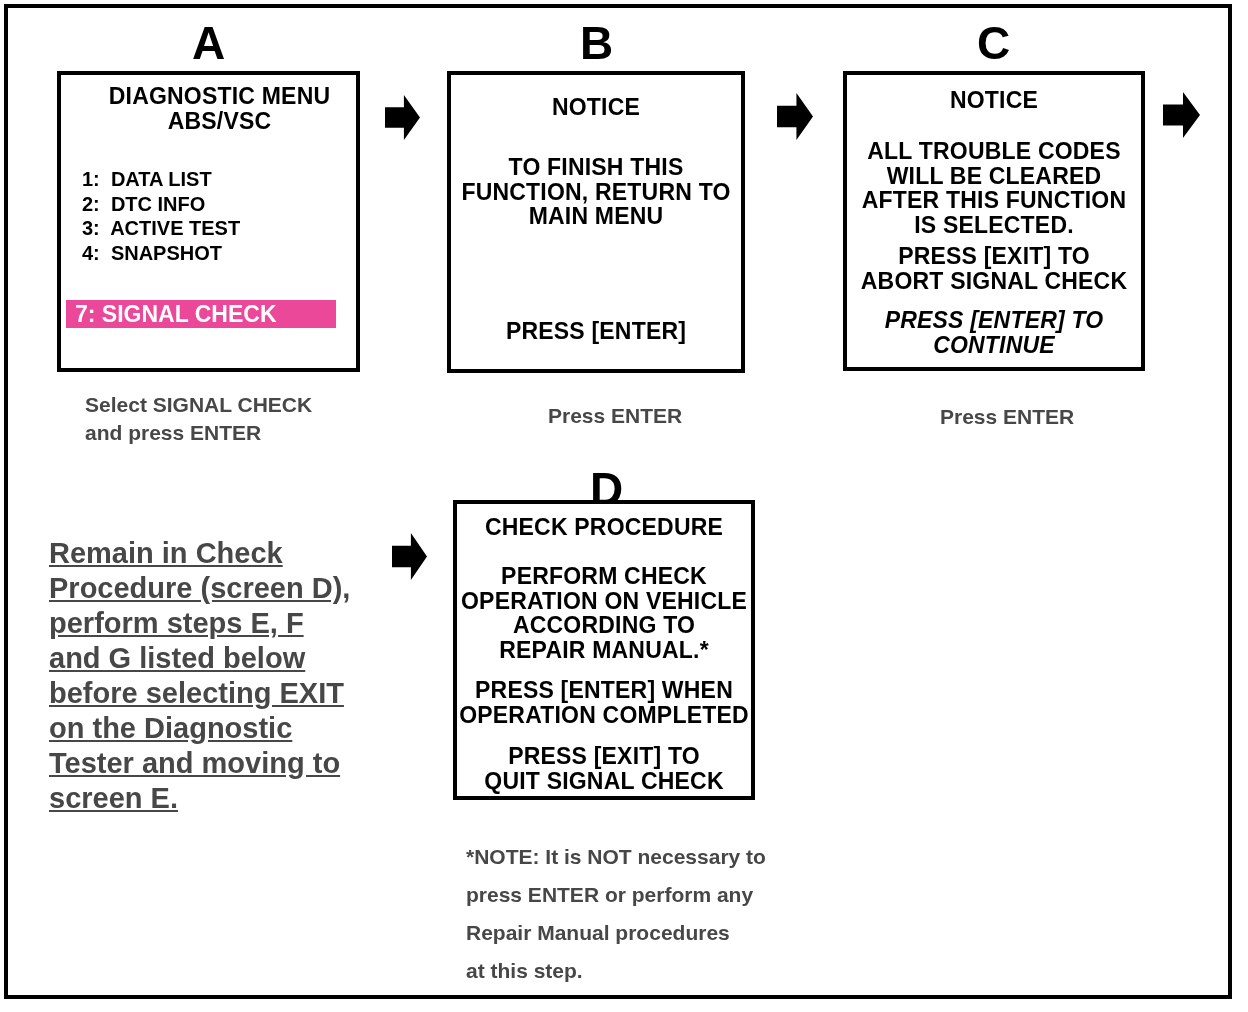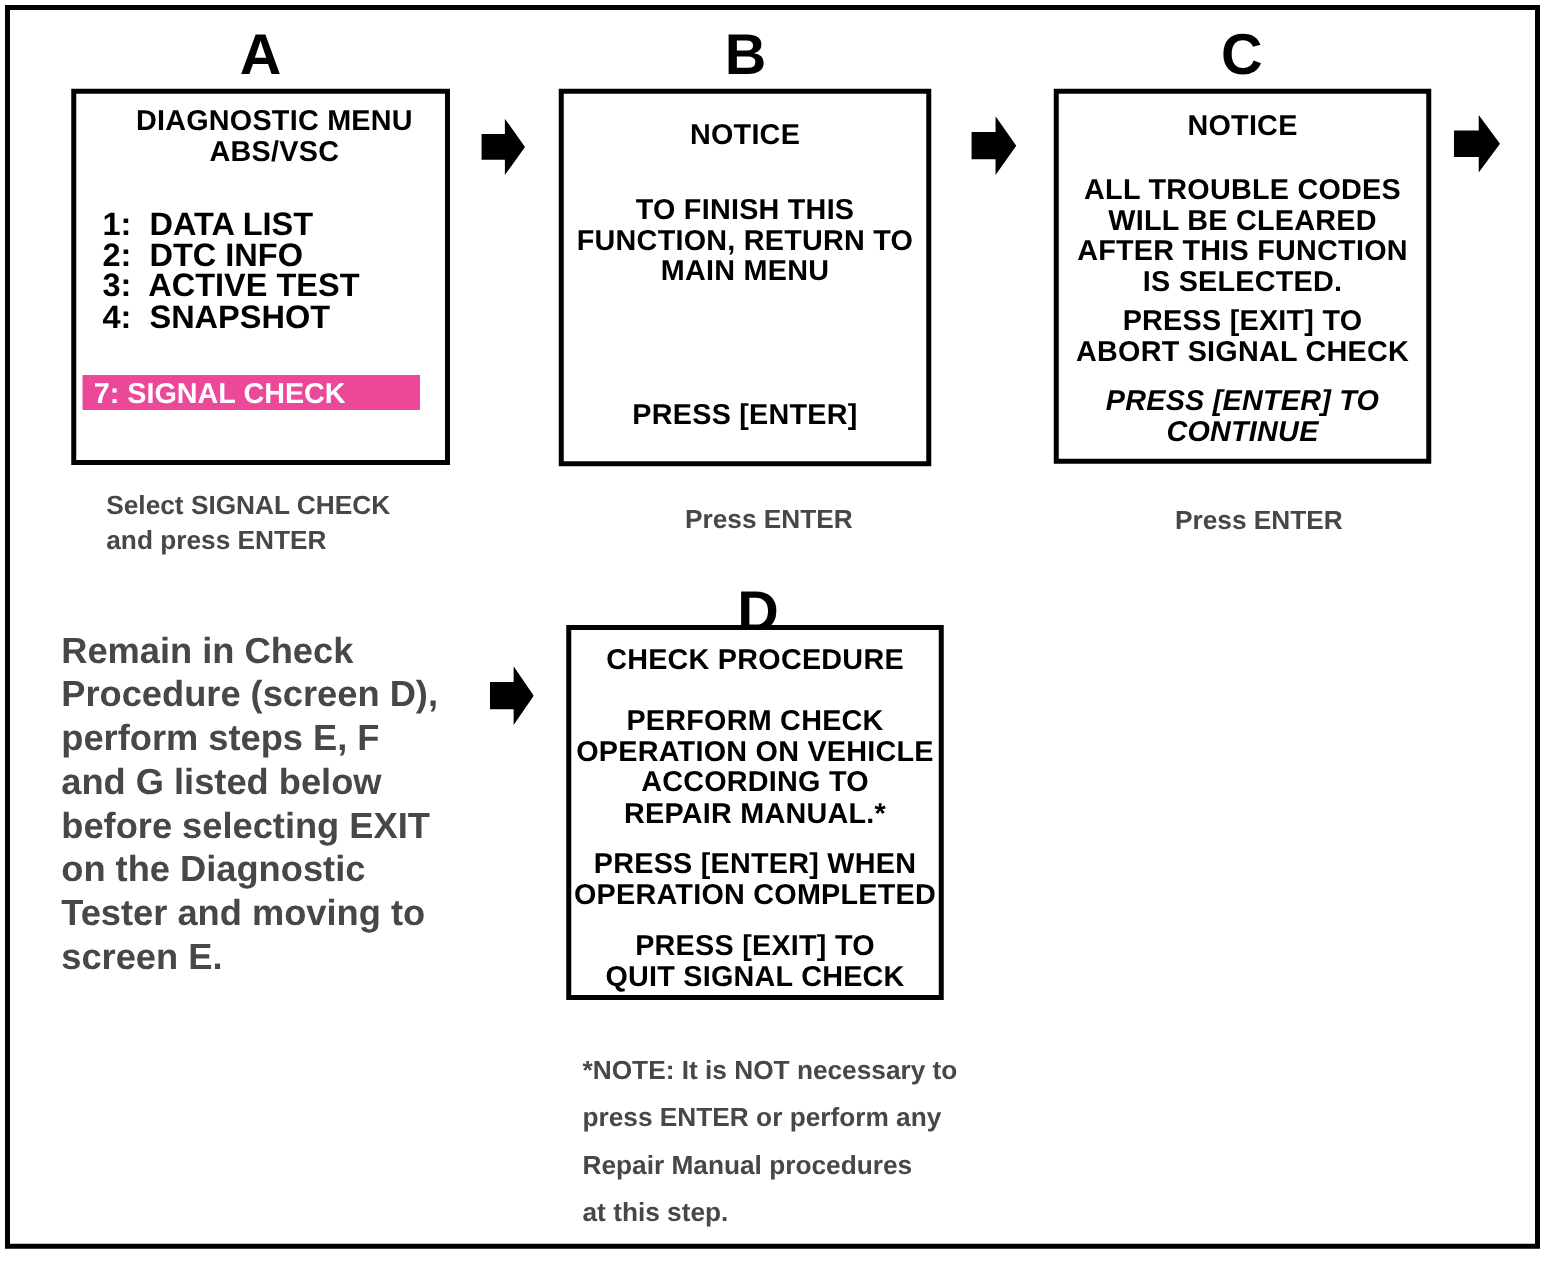--- a/index.html
+++ b/index.html
@@ -43,21 +43,21 @@
     line-height: 24.6px;
     text-align: center;
     white-space: pre-line;
     letter-spacing: 0.2px;
   }
   .menu {
     position: absolute;
     left: 21px;
     top: 92px;
     font-weight: bold;
-    font-size: 26px;
+    font-size: 20px;
     line-height: 24.7px;
   }
   .menu-item { white-space: pre; }
   .menu-highlight {
     position: absolute;
     left: 5px;
     top: 225px;
     width: 270px;
     height: 28px;
     background: #ec4899;
@@ -79,23 +79,24 @@
     color: #474747;
     font-weight: bold;
     white-space: pre-line;
   }
   .caption {
     font-size: 21px;
     line-height: 27.5px;
   }
   .side-note {
     left: 49px;
-    top: 504px;
+    top: 536px;
     font-size: 29px;
     line-height: 35px;
+    text-decoration: underline;
   }
   .footnote {
     left: 466px;
     top: 838px;
     font-size: 21px;
     line-height: 38px;
   }
 </style>
 </head>
 <body>

